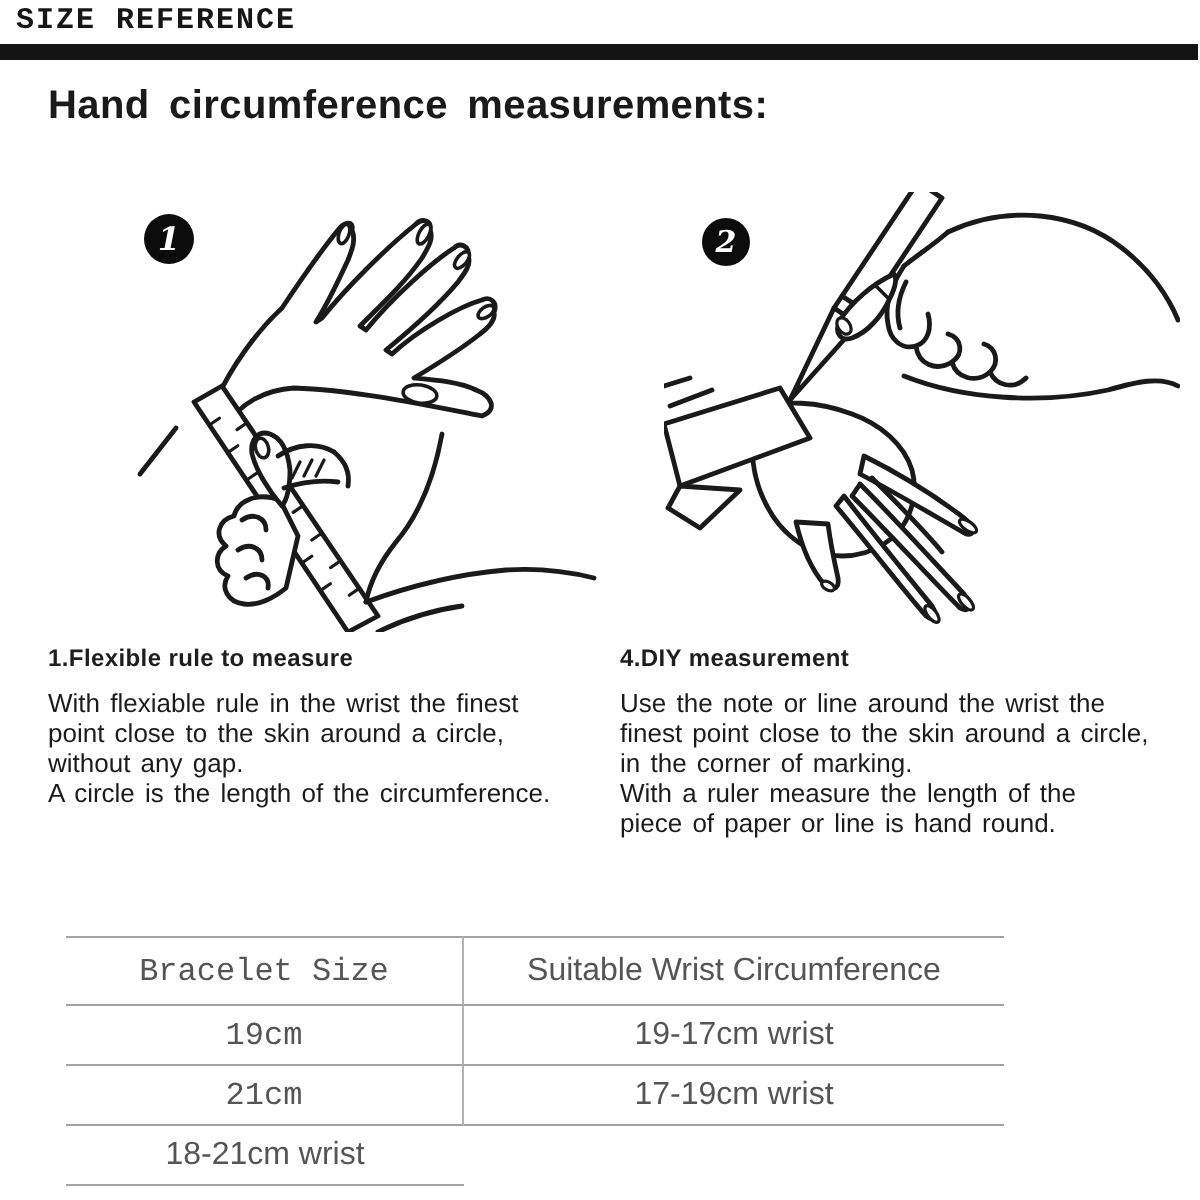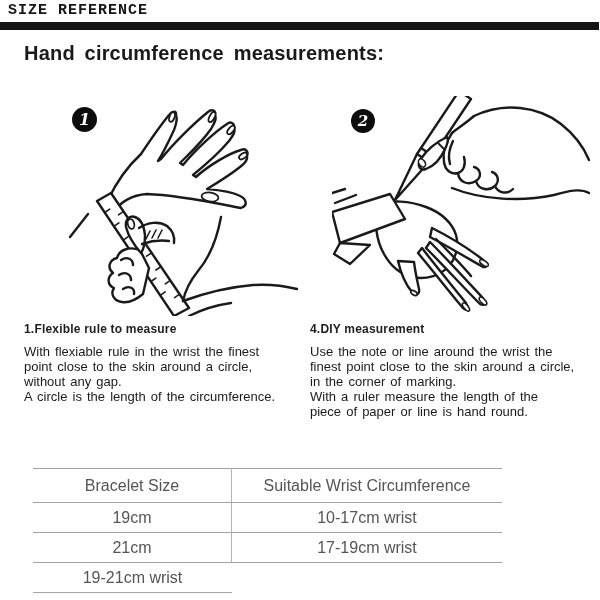--- a/index.html
+++ b/index.html
@@ -34,21 +34,21 @@
   .section p{
     margin:8px 0 0;font-size:13px;font-weight:400;line-height:15px;color:#1b1b1b;
     white-space:pre;word-spacing:1.5px;
   }
   .size-table{
     position:absolute;left:33px;top:468px;display:grid;
     grid-template-columns:199px 270px;color:#555;font-size:16px;
   }
   .cell{display:flex;align-items:center;justify-content:center;height:29px;border-bottom:1px solid #a3a3a3;}
   .cell.head{height:33px;border-top:1px solid #a3a3a3;}
-  .cell.c0{border-right:1px solid #b3b3b3;}
+  .cell.c0{border-right:1px solid #b3b3b3;font-family:Liberation Mono, monospace;}
 </style>
 </head>
 <body>
 
 <div class="size-ref">SIZE REFERENCE</div>
 <div class="top-bar"></div>
 <div class="main-heading">Hand circumference measurements:</div>
 
 <div class="badge" id="badge1">1</div>
 <div class="badge" id="badge2">2</div>
@@ -178,19 +178,19 @@
 in the corner of marking.
 With a ruler measure the length of the
 piece of paper or line is hand round.</p>
 </div>
 
 <div class="size-table">
   <div class="cell head c0">Bracelet Size</div>
   <div class="cell head">Suitable Wrist Circumference</div>
 
   <div class="cell c0">19cm</div>
-  <div class="cell">10-17cm wrist</div>
+  <div class="cell">19-17cm wrist</div>
 
   <div class="cell c0">21cm</div>
   <div class="cell">17-19cm wrist</div>
 
-  <div class="cell">19-21cm wrist</div>
+  <div class="cell">18-21cm wrist</div>
 </div>
 
 </body></html>

